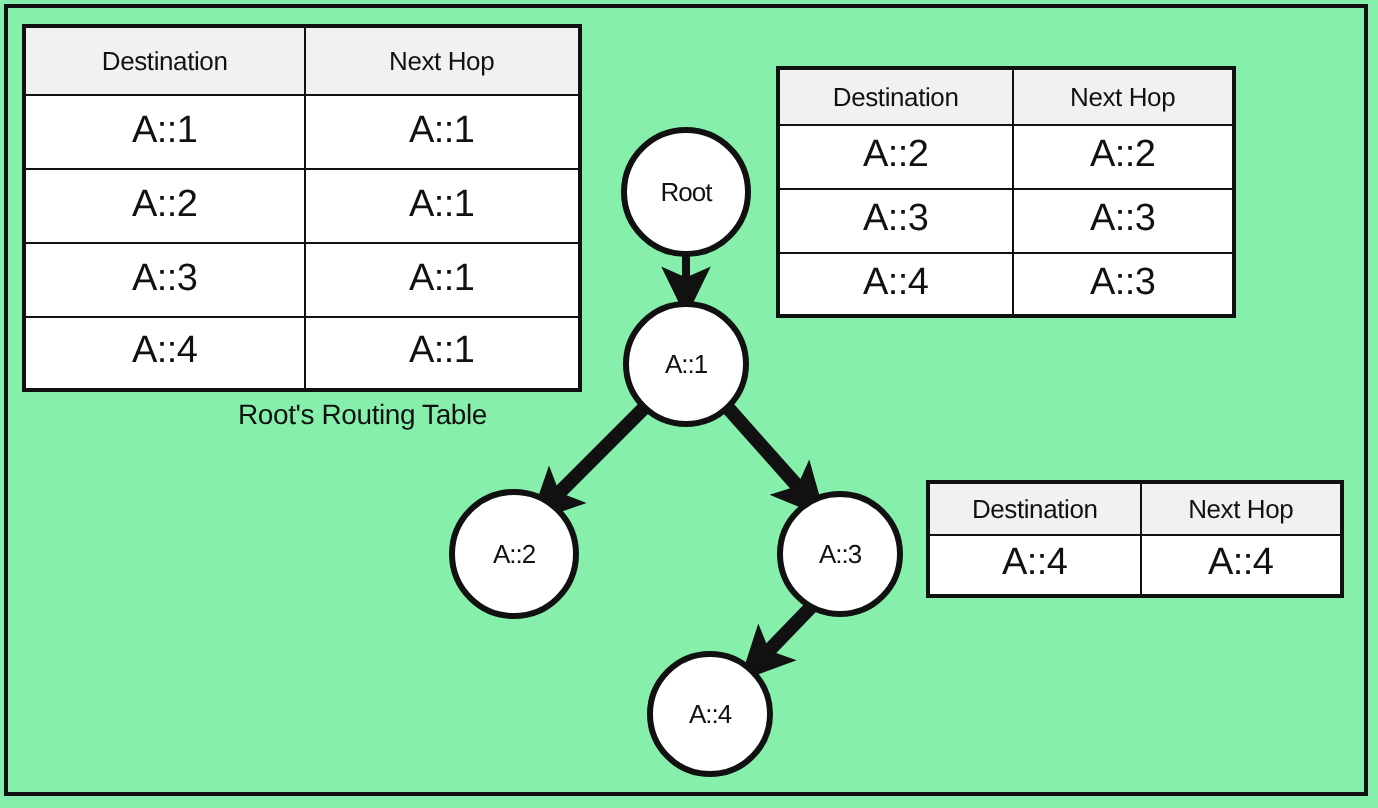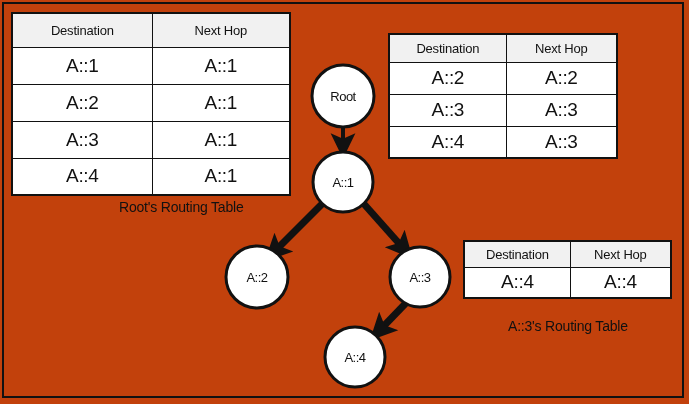--- a/index.html
+++ b/index.html
@@ -1,21 +1,21 @@
 <!DOCTYPE html>
 <html><head>
 <meta charset="utf-8">
 <style>
   html,body{margin:0;padding:0;background:#ffffff;}
   body{font-family:"Liberation Sans","DejaVu Sans",sans-serif;}
 
   #figure{
     position:relative;
     width:689px;height:404px;
-    background:#c2410c;
+    background:#86efac;
     overflow:hidden;
   }
 
   
   #outer-border{
     position:absolute;
     left:2px;top:2px;
     width:682px;height:396px;
     border:2px solid #111111;
     box-sizing:border-box;
@@ -167,21 +167,20 @@
         <th class="c2">Next Hop</th>
       </tr>
     </thead>
     <tbody>
       <tr>
         <td class="c1">A::4</td>
         <td class="c2">A::4</td>
       </tr>
     </tbody>
   </table>
-  <div class="caption" id="caption-a3">A::3's Routing Table</div>
 
   <svg id="tree" viewBox="0 0 689 404">
     <defs>
       <marker id="ah-thin" markerWidth="7" markerHeight="7" refX="3.2" refY="3.5" orient="auto" markerUnits="strokeWidth">
         <path d="M0,0.4 L6.4,3.5 L0,6.6 L1.4,3.5 Z" fill="#111111"></path>
       </marker>
       <marker id="ah-thick" markerWidth="4.2" markerHeight="4.2" refX="2.0" refY="2.1" orient="auto" markerUnits="strokeWidth">
         <path d="M0,0.2 L3.9,2.1 L0,4.0 L0.85,2.1 Z" fill="#111111"></path>
       </marker>
     </defs>

